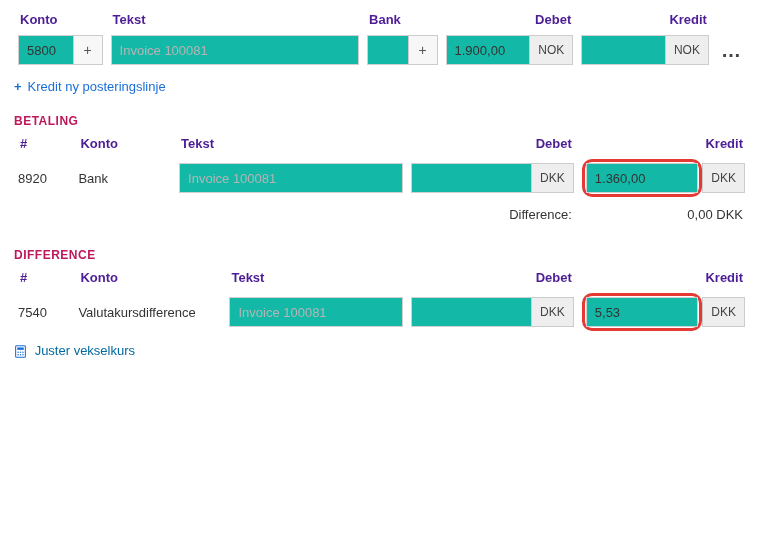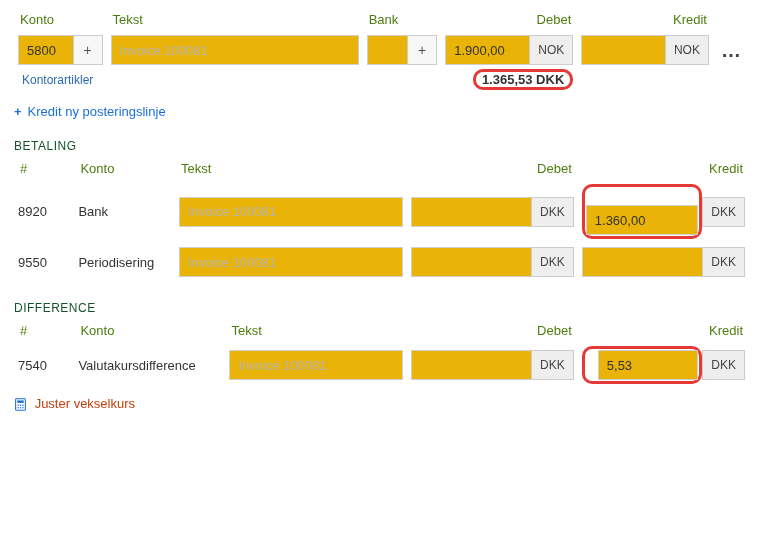--- a/index.html
+++ b/index.html
@@ -8,33 +8,33 @@
     font-size: 13px;
     color: #333;
     margin: 0;
     padding: 8px 14px;
     background: #fff;
     width: 763px;
   }
   table { width: 100%; border-collapse: collapse; }
   th {
     text-align: left;
-    font-weight: 400;
+    font-weight: 700;
     padding: 4px 6px;
-    color: #4d7c0f;
+    color: #4c1d95;
   }
   th.right, td.right { text-align: right; }
   td { padding: 4px 4px; vertical-align: middle; }
   .input {
     width: 100%;
     height: 30px;
     border: 1px solid #d0d0d0;
     padding: 0 8px;
     font-size: 13px;
-    background: #eab308;
+    background: #14b8a6;
     color: #333;
   }
   .input::placeholder { color: #b5b5b5; }
   .num { text-align: left; }
   .btn-sq {
     width: 30px; height: 30px;
     border: 1px solid #ccc;
     background: #f7f7f7;
     display: inline-flex;
     align-items: center;
@@ -55,41 +55,42 @@
   }
   .cell-inline {
     display: flex;
     align-items: center;
     gap: 0;
   }
   .cell-inline > .input { flex: 1; border-right: none; }
   .cell-inline > .btn-sq,
   .cell-inline > .cur-btn { border-left: 1px solid #ccc; }
   .link {
-    color: #c2410c;
+    color: #0369a1;
     cursor: pointer;
     font-size: 13px;
   }
   .account-link { color: #2b6cb0; font-size: 12px; padding-left: 4px; }
   .highlight-box {
     border: 3px solid #e53935;
     border-radius: 10px;
     padding: 0 6px;
     display: inline-block;
   }
   .highlight-wrap {
     border: 3px solid #e53935;
     border-radius: 10px;
     padding: 1px;
   }
   .section-label {
-    color: #14532d;
+    color: #be185d;
     letter-spacing: 0.5px;
     font-size: 12px;
     margin: 20px 0 4px 0;
+    font-weight: bold;
   }
   .ellipsis {
     font-size: 20px;
     font-weight: 700;
     color: #444;
     padding: 0 4px;
     cursor: pointer;
     line-height: 30px;
   }
   .summary-row td { padding: 6px 6px; }
@@ -154,31 +155,20 @@
           <button class="cur-btn">NOK</button>
         </div>
       </td>
       <td>
         <div class="cell-inline">
           <input class="input num" value="" style="">
           <button class="cur-btn">NOK</button>
         </div>
       </td>
       <td><span class="ellipsis">…</span></td>
-    </tr>
-    <tr class="row-conv">
-      <td colspan="2"><span class="account-link link">Kontorartikler</span></td>
-      <td></td>
-      <td class="right" colspan="1">
-        <span class="highlight-box">
-          <span style="font-weight:600">1.365,53 DKK</span>
-        </span>
-      </td>
-      <td></td>
-        <td></td>
     </tr>
   </tbody>
 </table>
 
 <div class="plus-link">
   <span class="icon-plus">+</span>
   <span>Kredit ny posteringslinje</span>
 </div>
 
 
@@ -207,45 +197,33 @@
     <td><input class="input" placeholder="Invoice 100081" style=""></td>
     <td>
           <div class="cell-inline">
       <input class="input num" value="" style="">
       <button class="cur-btn">DKK</button>
     </div>
         </td>
     <td>
           <div class="cell-inline">
       <span class="highlight-wrap" style="flex:1;display:flex">
-              <input class="input num" style="border: 1px solid rgb(208, 208, 208); margin-top: 17px;" value="1.360,00">
+              <input class="input num" style="border: 1px solid rgb(208, 208, 208);" value="1.360,00">
             </span>
-      <button class="cur-btn">DKK</button>
-    </div>
-        </td>
-      </tr>
-      <tr>
-    <td>9550</td>
-    <td>Periodisering</td>
-    <td><input class="input" placeholder="Invoice 100081" style=""></td>
-    <td>
-          <div class="cell-inline">
-      <input class="input num" value="" style="">
-      <button class="cur-btn">DKK</button>
-    </div>
-        </td>
-    <td>
-          <div class="cell-inline">
-      <input class="input num" value="" style="">
       <button class="cur-btn">DKK</button>
     </div>
         </td>
       </tr>
     </tbody>
   <tbody>
+    <tr class="summary-row">
+      <td colspan="3"></td>
+      <td class="right">Difference:</td>
+      <td class="right">0,00 DKK</td>
+    </tr>
   </tbody>
 </table>
 
 
 <div class="section-label">DIFFERENCE</div>
 <table>
   <colgroup>
     <col style="width:60px">
       <col style="width:150px">
       <col style="width:180px">
@@ -268,21 +246,21 @@
       <td><input class="input" placeholder="Invoice 100081" style=""></td>
       <td>
         <div class="cell-inline">
           <input class="input num" value="" style="">
           <button class="cur-btn">DKK</button>
         </div>
       </td>
       <td>
         <div class="cell-inline">
           <span class="highlight-wrap" style="flex:1;display:flex">
-            <input class="input num" style="border: 1px solid rgb(208, 208, 208); margin-left: 12px;" value="5,53">
+            <input class="input num" style="border: 1px solid rgb(208, 208, 208);" value="5,53">
           </span>
           <button class="cur-btn">DKK</button>
         </div>
       </td>
     </tr>
   </tbody>
 </table>
 
 <div style="margin-top:8px">
   <span class="link">

